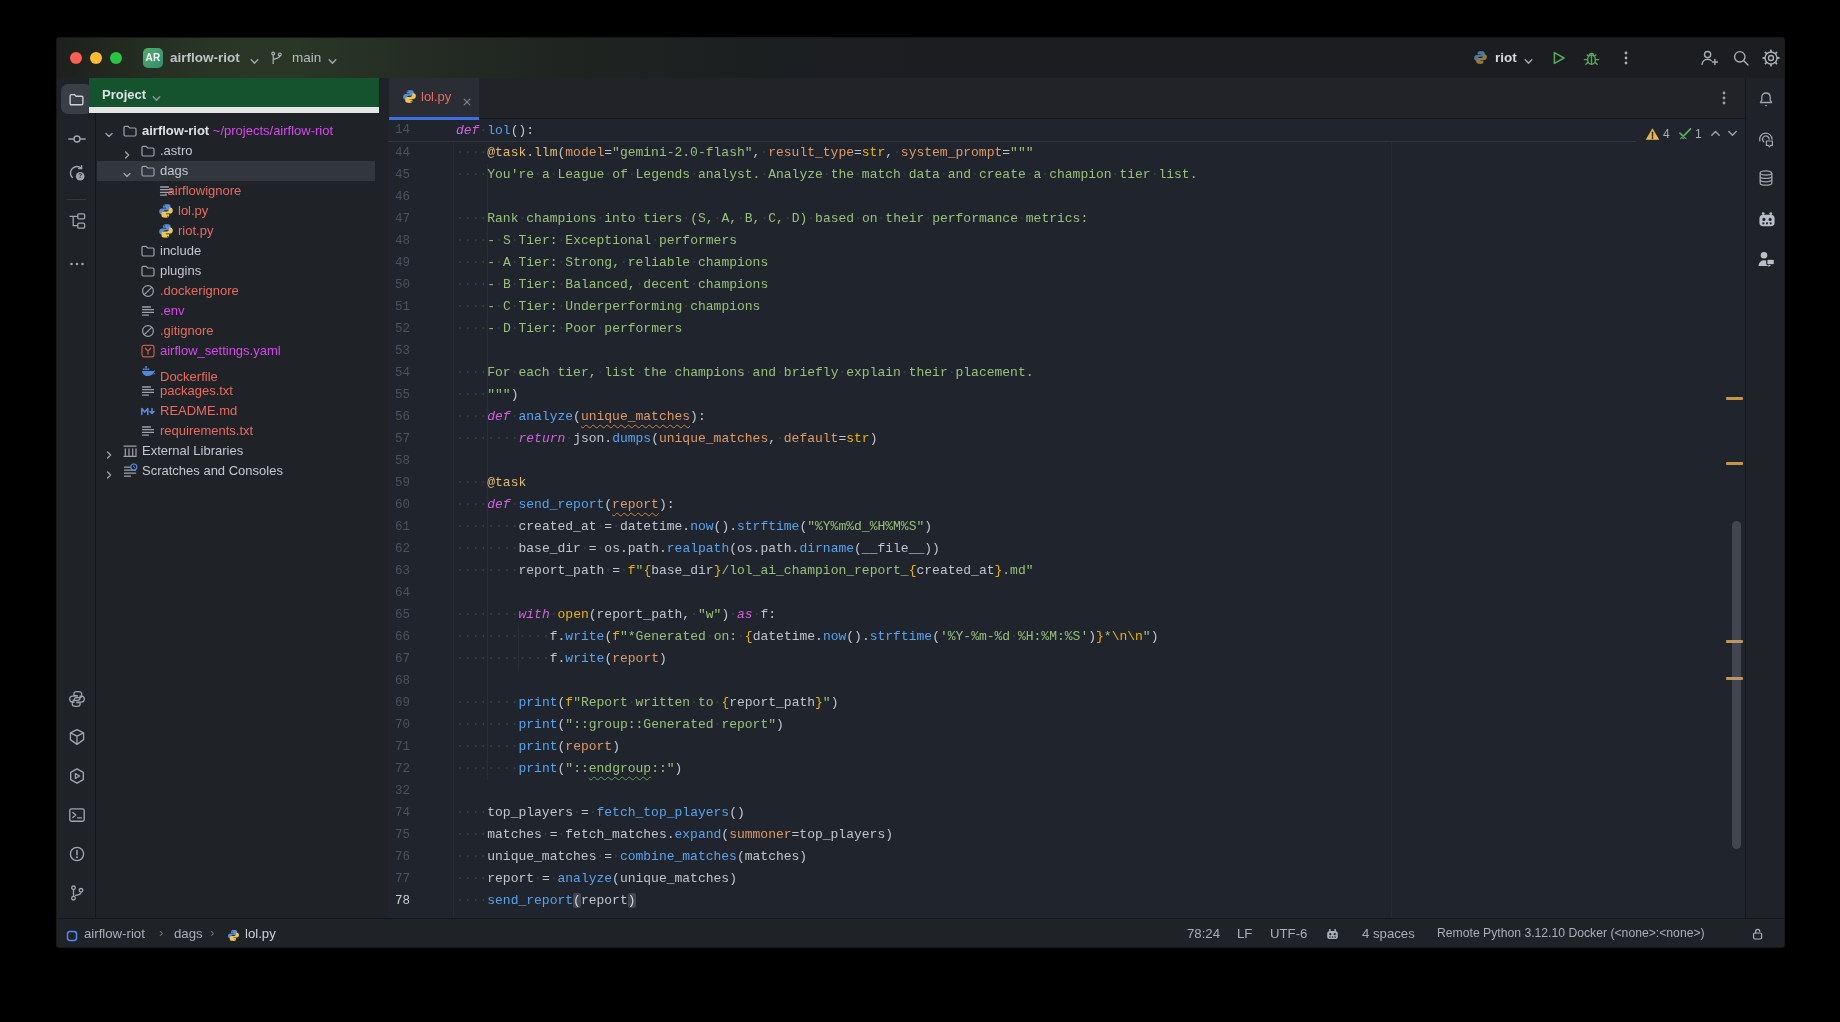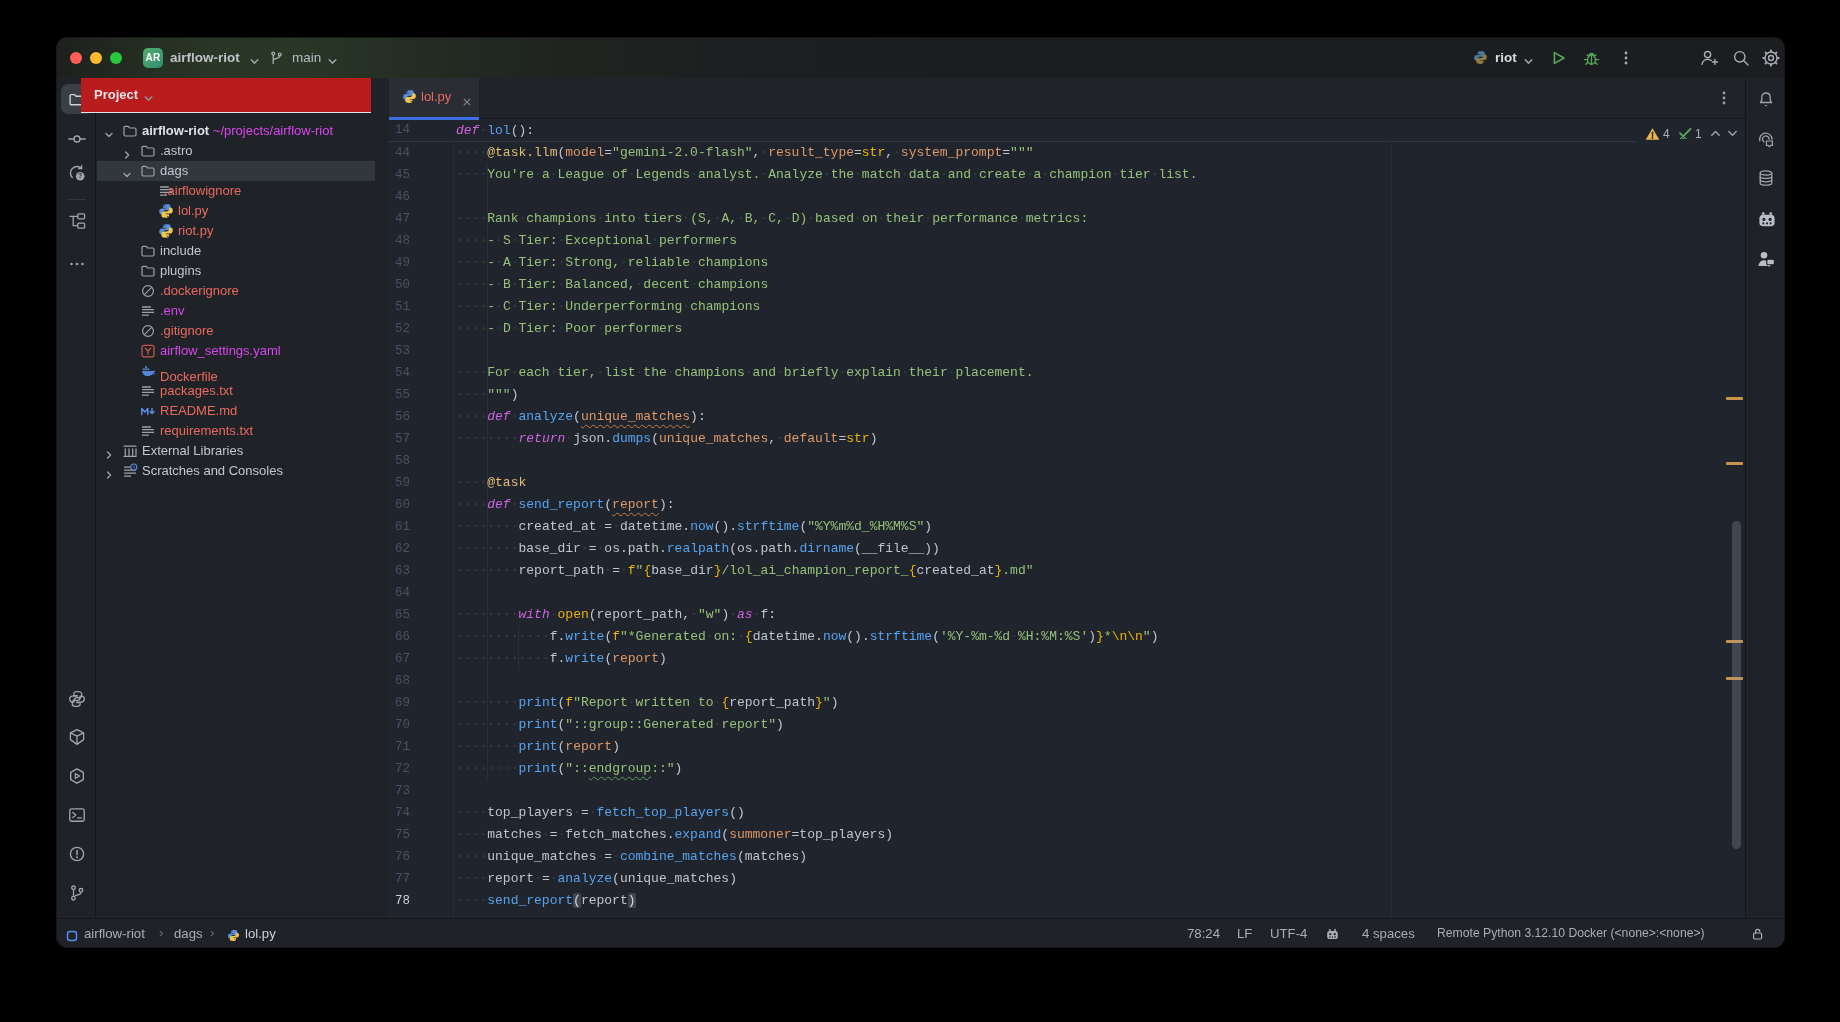--- a/index.html
+++ b/index.html
@@ -1,29 +1,29 @@
 <!DOCTYPE html>
 <html><head><meta charset="utf-8"><style>
 * {margin:0;padding:0;box-sizing:border-box}
 html,body {width:1840px;height:1022px;background:#000;overflow:hidden}
 body {font-family:"Liberation Sans",sans-serif;-webkit-font-smoothing:antialiased}
 i {font-style:normal}
 .abs {position:absolute}
-.win {position:absolute;left:57px;top:38px;width:1727px;height:909px;border-radius:10px;overflow:hidden;background:#1F2226;box-shadow:0 0 0 1px rgba(255,255,255,.09)}
+.win {position:absolute;left:57px;top:38px;width:1727px;height:909px;border-radius:2px;overflow:hidden;background:#1F2226;box-shadow:0 0 0 1px rgba(255,255,255,.09)}
 .tbar {position:absolute;left:0;top:0;width:1727px;height:40px;background:linear-gradient(90deg,#1d201d 0%,#232b21 4%,#293626 9%,#293727 14%,#242c23 21%,#1f2420 29%,#1c1f20 40%,#1b1d20 52%,#1b1d20 100%)}
 .tl {position:absolute;top:14px;display:flex;gap:8px}
 .dot {width:12px;height:12px;border-radius:6px;display:inline-block}
 .arbadge {position:absolute;left:86px;top:10px;width:20px;height:20px;border-radius:5px;background:linear-gradient(135deg,#53AE69,#2E8E71);color:#fff;font-size:10px;font-weight:700;text-align:center;line-height:20px;letter-spacing:.3px}
 .ttext {position:absolute;top:0;height:40px;line-height:40px;font-size:13.5px}
 .tic {position:absolute}
 .sicon {position:absolute;width:18px;height:18px}
 .acttile {position:absolute;left:4px;top:6px;width:31px;height:30px;border-radius:7px;background:#3A3E45}
 .stripeL {position:absolute;left:0;top:40px;width:39px;height:840px;background:#1F2226;border-right:1px solid #141619}
 .stripeR {position:absolute;left:1688px;top:40px;width:39px;height:840px;background:#1F2226;border-left:1px solid #141619}
-.phead {position:absolute;left:24px;top:40px;width:290px;height:35px;background:#b91c1c;border-bottom:1px solid #e5e5e5}
+.phead {position:absolute;left:32px;top:40px;width:290px;height:35px;background:#14532d;border-bottom:6px solid #e5e5e5}
 .phtext {position:absolute;left:13px;top:0;height:35px;line-height:34px;font-size:13px;font-weight:600;color:#DFE1E5}
 .ptree {position:absolute;left:40px;top:75px;width:290px;height:805px;background:#1F2226}
 .trow {position:absolute;left:0;width:290px;height:20px;font-size:13px;line-height:20px;color:#C3C8D0}
 .selbar {position:absolute;left:0;top:0;width:278px;height:20px;background:#32363D}
 .tb {font-weight:700;color:#DFE1E5;position:relative}
 .tw {color:#C3C8D0;position:relative}
 .tr {color:#EA6A60;position:relative}
 .tdim {color:#d946ef;position:relative}
 .tabbar {position:absolute;left:331px;top:40px;width:1357px;height:41px;background:#212329;border-bottom:1px solid #141619}
 .tab {position:absolute;left:0.5px;top:0;width:90px;height:39px;background:#2A2D33}
@@ -378,21 +378,21 @@
         <div class="gl">63</div>
         <div class="gl">64</div>
         <div class="gl">65</div>
         <div class="gl">66</div>
         <div class="gl">67</div>
         <div class="gl">68</div>
         <div class="gl">69</div>
         <div class="gl">70</div>
         <div class="gl">71</div>
         <div class="gl">72</div>
-        <div class="gl">73</div>
+        <div class="gl">32</div>
         <div class="gl">74</div>
         <div class="gl">75</div>
         <div class="gl">76</div>
         <div class="gl">77</div>
         <div class="gl" style="color:#C9CEd8">78</div>
       </div>
     <div class="code"><div class="cl"><i class="w">·</i><i class="w">·</i><i class="w">·</i><i class="w">·</i><i class="d">@task.llm</i>(<i class="o">model</i>=<i class="s">"gemini-2.0-flash"</i>,<i class="w">·</i><i class="o">result_type</i>=<i class="b">str</i>,<i class="w">·</i><i class="o">system_prompt</i>=<i class="s">"""</i></div><div class="cl"><i class="w">·</i><i class="w">·</i><i class="w">·</i><i class="w">·</i><i class="s">You're<i class="w">·</i>a<i class="w">·</i>League<i class="w">·</i>of<i class="w">·</i>Legends<i class="w">·</i>analyst.<i class="w">·</i>Analyze<i class="w">·</i>the<i class="w">·</i>match<i class="w">·</i>data<i class="w">·</i>and<i class="w">·</i>create<i class="w">·</i>a<i class="w">·</i>champion<i class="w">·</i>tier<i class="w">·</i>list.</i></div><div class="cl"></div><div class="cl"><i class="w">·</i><i class="w">·</i><i class="w">·</i><i class="w">·</i><i class="s">Rank<i class="w">·</i>champions<i class="w">·</i>into<i class="w">·</i>tiers<i class="w">·</i>(S,<i class="w">·</i>A,<i class="w">·</i>B,<i class="w">·</i>C,<i class="w">·</i>D)<i class="w">·</i>based<i class="w">·</i>on<i class="w">·</i>their<i class="w">·</i>performance<i class="w">·</i>metrics:</i></div><div class="cl"><i class="w">·</i><i class="w">·</i><i class="w">·</i><i class="w">·</i><i class="s">-<i class="w">·</i>S<i class="w">·</i>Tier:<i class="w">·</i>Exceptional<i class="w">·</i>performers</i></div><div class="cl"><i class="w">·</i><i class="w">·</i><i class="w">·</i><i class="w">·</i><i class="s">-<i class="w">·</i>A<i class="w">·</i>Tier:<i class="w">·</i>Strong,<i class="w">·</i>reliable<i class="w">·</i>champions</i></div><div class="cl"><i class="w">·</i><i class="w">·</i><i class="w">·</i><i class="w">·</i><i class="s">-<i class="w">·</i>B<i class="w">·</i>Tier:<i class="w">·</i>Balanced,<i class="w">·</i>decent<i class="w">·</i>champions</i></div><div class="cl"><i class="w">·</i><i class="w">·</i><i class="w">·</i><i class="w">·</i><i class="s">-<i class="w">·</i>C<i class="w">·</i>Tier:<i class="w">·</i>Underperforming<i class="w">·</i>champions</i></div><div class="cl"><i class="w">·</i><i class="w">·</i><i class="w">·</i><i class="w">·</i><i class="s">-<i class="w">·</i>D<i class="w">·</i>Tier:<i class="w">·</i>Poor<i class="w">·</i>performers</i></div><div class="cl"></div><div class="cl"><i class="w">·</i><i class="w">·</i><i class="w">·</i><i class="w">·</i><i class="s">For<i class="w">·</i>each<i class="w">·</i>tier,<i class="w">·</i>list<i class="w">·</i>the<i class="w">·</i>champions<i class="w">·</i>and<i class="w">·</i>briefly<i class="w">·</i>explain<i class="w">·</i>their<i class="w">·</i>placement.</i></div><div class="cl"><i class="w">·</i><i class="w">·</i><i class="w">·</i><i class="w">·</i><i class="s">"""</i>)</div><div class="cl"><i class="w">·</i><i class="w">·</i><i class="w">·</i><i class="w">·</i><i class="k">def</i><i class="w">·</i><i class="fn">analyze</i>(<i class="o wavo">unique_matches</i>):</div><div class="cl"><i class="w">·</i><i class="w">·</i><i class="w">·</i><i class="w">·</i><i class="w">·</i><i class="w">·</i><i class="w">·</i><i class="w">·</i><i class="k">return</i><i class="w">·</i>json.<i class="fn">dumps</i>(<i class="o">unique_matches</i>,<i class="w">·</i><i class="o">default</i>=<i class="b">str</i>)</div><div class="cl"></div><div class="cl"><i class="w">·</i><i class="w">·</i><i class="w">·</i><i class="w">·</i><i class="d">@task</i></div><div class="cl"><i class="w">·</i><i class="w">·</i><i class="w">·</i><i class="w">·</i><i class="k">def</i><i class="w">·</i><i class="fn">send_report</i>(<i class="o wavo">report</i>):</div><div class="cl"><i class="w">·</i><i class="w">·</i><i class="w">·</i><i class="w">·</i><i class="w">·</i><i class="w">·</i><i class="w">·</i><i class="w">·</i>created_at<i class="w">·</i>=<i class="w">·</i>datetime.<i class="fn">now</i>().<i class="fn">strftime</i>(<i class="s">"%Y%m%d_%H%M%S"</i>)</div><div class="cl"><i class="w">·</i><i class="w">·</i><i class="w">·</i><i class="w">·</i><i class="w">·</i><i class="w">·</i><i class="w">·</i><i class="w">·</i>base_dir<i class="w">·</i>=<i class="w">·</i>os.path.<i class="fn">realpath</i>(os.path.<i class="fn">dirname</i>(__file__))</div><div class="cl"><i class="w">·</i><i class="w">·</i><i class="w">·</i><i class="w">·</i><i class="w">·</i><i class="w">·</i><i class="w">·</i><i class="w">·</i>report_path<i class="w">·</i>=<i class="w">·</i><i class="b">f</i><i class="s">"</i><i class="b">{</i>base_dir<i class="b">}</i><i class="s">/lol_ai_champion_report_</i><i class="b">{</i>created_at<i class="b">}</i><i class="s">.md"</i></div><div class="cl"></div><div class="cl"><i class="w">·</i><i class="w">·</i><i class="w">·</i><i class="w">·</i><i class="w">·</i><i class="w">·</i><i class="w">·</i><i class="w">·</i><i class="k">with</i><i class="w">·</i><i class="b">open</i>(report_path,<i class="w">·</i><i class="s">"w"</i>)<i class="w">·</i><i class="k">as</i><i class="w">·</i>f:</div><div class="cl"><i class="w">·</i><i class="w">·</i><i class="w">·</i><i class="w">·</i><i class="w">·</i><i class="w">·</i><i class="w">·</i><i class="w">·</i><i class="w">·</i><i class="w">·</i><i class="w">·</i><i class="w">·</i>f.<i class="fn">write</i>(<i class="b">f</i><i class="s">"*Generated<i class="w">·</i>on:<i class="w">·</i></i><i class="b">{</i>datetime.<i class="fn">now</i>().<i class="fn">strftime</i>(<i class="s">'%Y-%m-%d<i class="w">·</i>%H:%M:%S'</i>)<i class="b">}</i><i class="s">*</i><i class="b">\n\n</i><i class="s">"</i>)</div><div class="cl"><i class="w">·</i><i class="w">·</i><i class="w">·</i><i class="w">·</i><i class="w">·</i><i class="w">·</i><i class="w">·</i><i class="w">·</i><i class="w">·</i><i class="w">·</i><i class="w">·</i><i class="w">·</i>f.<i class="fn">write</i>(<i class="o">report</i>)</div><div class="cl"></div><div class="cl"><i class="w">·</i><i class="w">·</i><i class="w">·</i><i class="w">·</i><i class="w">·</i><i class="w">·</i><i class="w">·</i><i class="w">·</i><i class="fn">print</i>(<i class="b">f</i><i class="s">"Report<i class="w">·</i>written<i class="w">·</i>to<i class="w">·</i></i><i class="b">{</i>report_path<i class="b">}</i><i class="s">"</i>)</div><div class="cl"><i class="w">·</i><i class="w">·</i><i class="w">·</i><i class="w">·</i><i class="w">·</i><i class="w">·</i><i class="w">·</i><i class="w">·</i><i class="fn">print</i>(<i class="s">"::group::Generated<i class="w">·</i>report"</i>)</div><div class="cl"><i class="w">·</i><i class="w">·</i><i class="w">·</i><i class="w">·</i><i class="w">·</i><i class="w">·</i><i class="w">·</i><i class="w">·</i><i class="fn">print</i>(<i class="o">report</i>)</div><div class="cl"><i class="w">·</i><i class="w">·</i><i class="w">·</i><i class="w">·</i><i class="w">·</i><i class="w">·</i><i class="w">·</i><i class="w">·</i><i class="fn">print</i>(<i class="s">"::</i><i class="s wavg">endgroup</i><i class="s">::"</i>)</div><div class="cl"></div><div class="cl"><i class="w">·</i><i class="w">·</i><i class="w">·</i><i class="w">·</i>top_players<i class="w">·</i>=<i class="w">·</i><i class="fn">fetch_top_players</i>()</div><div class="cl"><i class="w">·</i><i class="w">·</i><i class="w">·</i><i class="w">·</i>matches<i class="w">·</i>=<i class="w">·</i>fetch_matches.<i class="fn">expand</i>(<i class="o">summoner</i>=top_players)</div><div class="cl"><i class="w">·</i><i class="w">·</i><i class="w">·</i><i class="w">·</i>unique_matches<i class="w">·</i>=<i class="w">·</i><i class="fn">combine_matches</i>(matches)</div><div class="cl"><i class="w">·</i><i class="w">·</i><i class="w">·</i><i class="w">·</i>report<i class="w">·</i>=<i class="w">·</i><i class="fn">analyze</i>(unique_matches)</div><div class="cl"><i class="w">·</i><i class="w">·</i><i class="w">·</i><i class="w">·</i><i class="fn">send_report</i><i class="t br2">(</i>report<i class="t br2">)</i></div></div>
     <div class="tick" style="top:278px"></div>
       <div class="tick" style="top:343px"></div>
       <div class="tick" style="top:521px"></div>
@@ -463,21 +463,21 @@
 <span class="ssep" style="left:153px">›</span>
 <span class="sic" style="left:170px;top:9px"><svg width="13" height="13" viewBox="0 0 13 13" fill="none">
           <g transform="scale(0.8125)">
             <path fill="#5A8DDA" d="M7.9 1.2c-1.9 0-3 .7-3 2v1.6h3.2v.6H3.9c-1.5 0-2.7 1.1-2.7 3.1 0 1.9 1 3 2.5 3h1.2V9.7c0-1.3 1.1-2.4 2.5-2.4h3.1c1.1 0 2-.9 2-2V3.2c0-1.4-1.2-2-2.7-2zm-1.7.9a.62.62 0 110 1.25.62.62 0 010-1.25z"></path>
             <path fill="#EFC64F" d="M8.1 14.8c1.9 0 3-.7 3-2v-1.6H7.9v-.6h4.2c1.5 0 2.7-1.1 2.7-3.1 0-1.9-1-3-2.5-3h-1.2v1.6c0 1.3-1.1 2.4-2.5 2.4H5.5c-1.1 0-2 .9-2 2v2.1c0 1.4 1.2 2 2.7 2zm1.7-.9a.62.62 0 110-1.25.62.62 0 010 1.25z"></path>
           </g>
         </svg></span>
 <span class="stext" style="left:188px;color:#CDD2DA">lol.py</span>
 <span class="stext" style="left:1130px">78:24</span>
 <span class="stext" style="left:1180px">LF</span>
-<span class="stext" style="left:1213px">UTF-4</span>
+<span class="stext" style="left:1213px">UTF-6</span>
 <span class="sic" style="left:1268px;top:8px"><svg width="15" height="15" viewBox="0 0 15 15" fill="none">
           <circle cx="4.9" cy="2.9" r="1" fill="#A9AEB8"></circle>
           <circle cx="10.1" cy="2.9" r="1" fill="#A9AEB8"></circle>
           <rect x="2.2" y="3.9" width="10.6" height="8.2" rx="2.7" fill="#A9AEB8"></rect>
           <circle cx="5.3" cy="7.2" r="1.1" fill="#1F2226"></circle>
           <circle cx="9.7" cy="7.2" r="1.1" fill="#1F2226"></circle>
           <rect x="4.2" y="9.4" width="1.4" height="1.3" fill="#1F2226"></rect>
           <rect x="6.8" y="9.4" width="1.4" height="1.3" fill="#1F2226"></rect>
           <rect x="9.4" y="9.4" width="1.4" height="1.3" fill="#1F2226"></rect>
         </svg></span>

